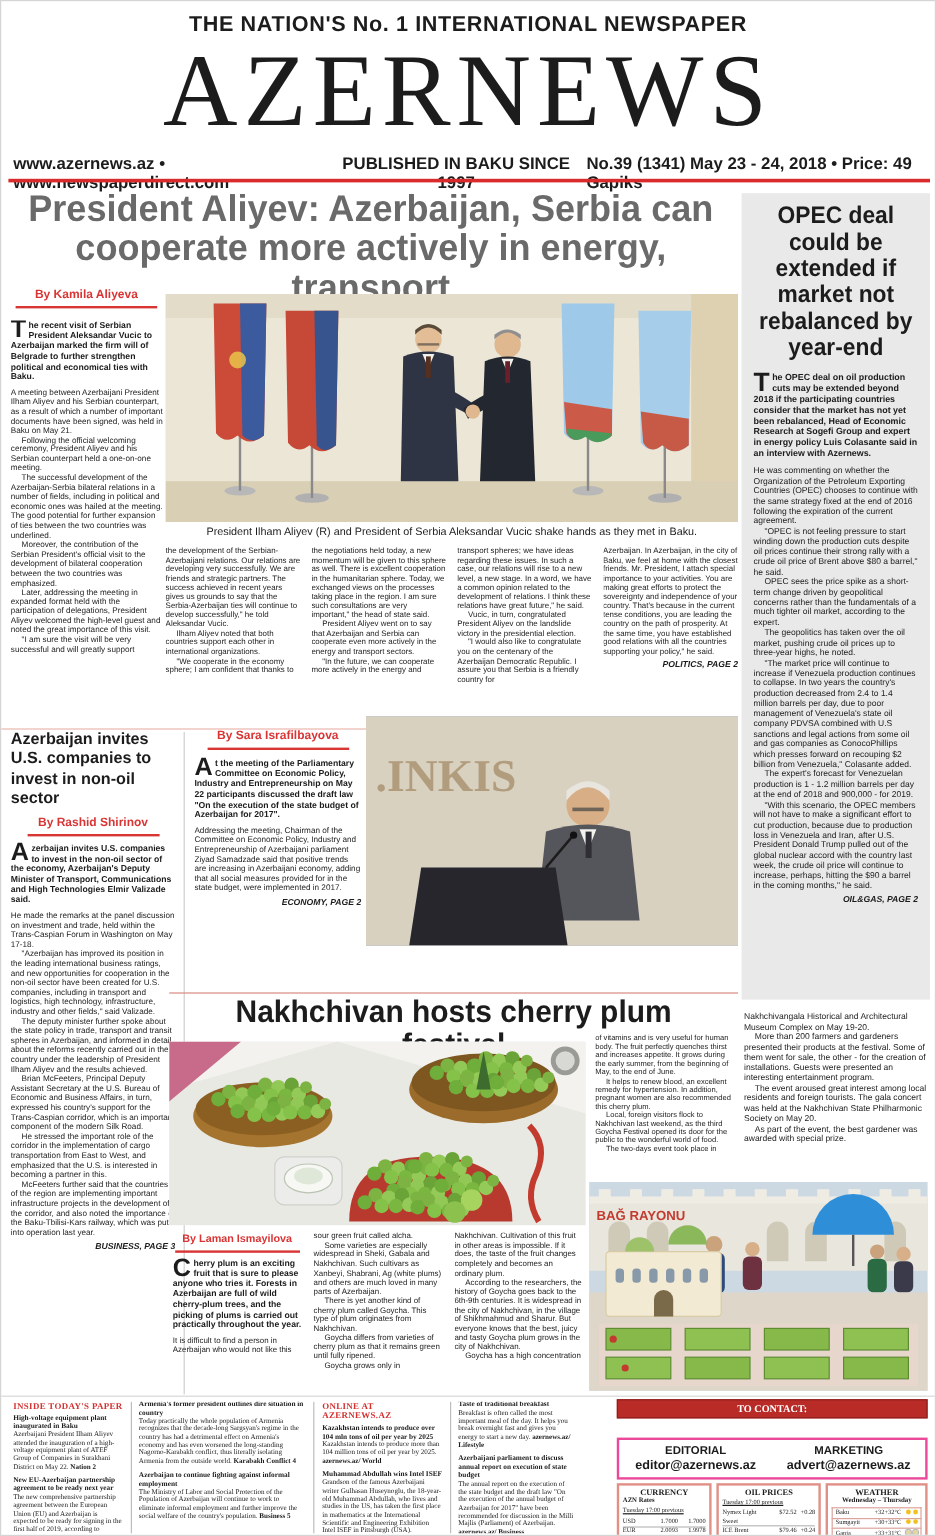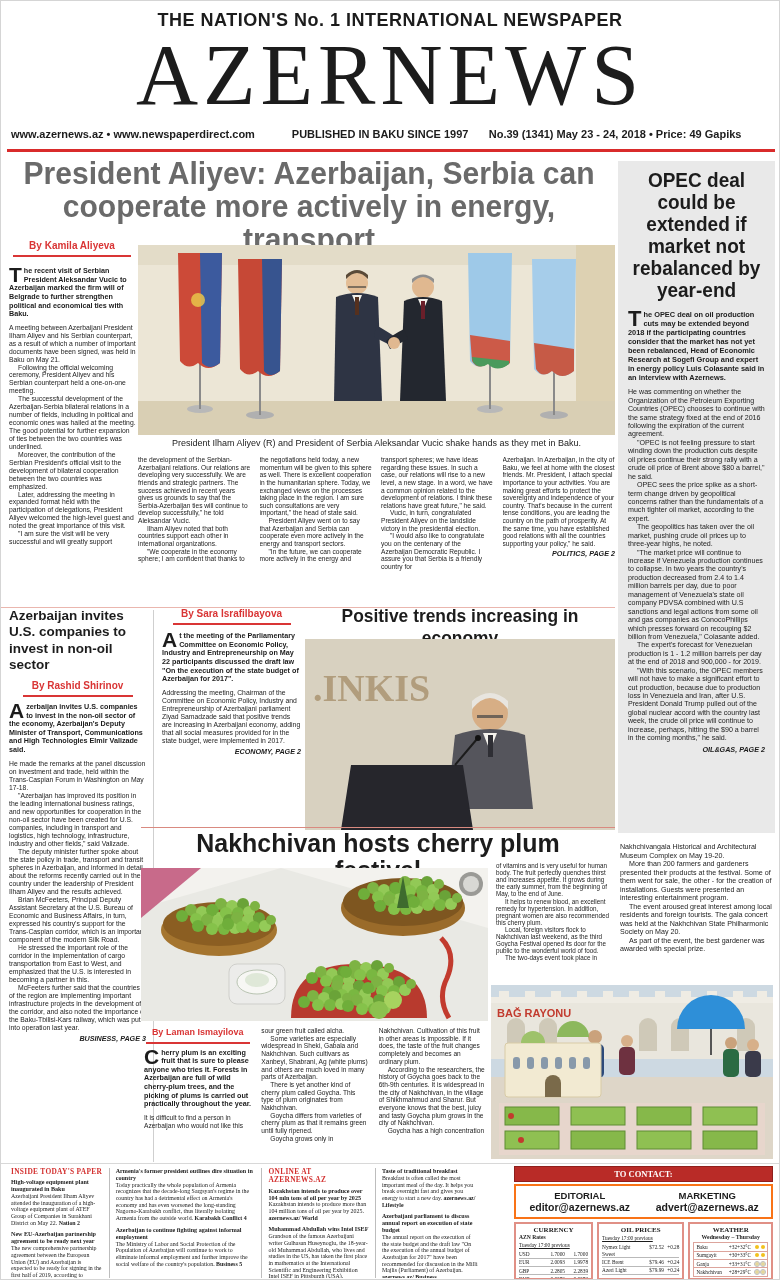--- a/index.html
+++ b/index.html
@@ -5,21 +5,21 @@
   * { margin:0; padding:0; box-sizing:border-box; }
   html,body { background:#fff; }
   .page { position:relative; width:780px; height:1280px; background:#fff; overflow:hidden;
           font-family:"Liberation Sans",sans-serif; color:#1c1c1c; border:1px solid #d5d5d5; }
   .abs { position:absolute; }
 
   
   .tagline { top:9px; left:0; width:100%; text-align:center; font-size:18px; font-weight:bold; letter-spacing:.5px; }
   .masthead { top:32px; left:0; width:100%; text-align:center; font-family:"Liberation Serif",serif;
               font-size:86px; font-weight:normal; letter-spacing:5px; line-height:.98; }
-  .meta-row { top:127px; left:10px; width:760px; display:flex; font-size:11px; font-weight:bold; }
+  .meta-row { top:127px; left:10px; width:760px; display:flex; font-size:14px; font-weight:bold; }
   .meta-row span:nth-child(1){ flex:1.2; text-align:left; }
   .meta-row span:nth-child(2){ flex:1; text-align:center; }
   .meta-row span:nth-child(3){ flex:1.3; text-align:left; }
   .header-rule { top:148px; left:6px; width:768px; height:3px; background:#d92b2b; }
 
   
   .lead-headline { top:157px; left:2px; width:612px; text-align:center; font-size:31px; font-weight:bold;
                    color:#6a6a6a; line-height:1.06; transform:scaleX(.97); transform-origin:center; }
   .byline { color:#d93535; font-weight:bold; font-size:10px; text-align:center;
             border-bottom:2px solid #d93535; padding-bottom:4px; }
@@ -48,21 +48,21 @@
   
   .us-col { top:607px; left:8px; width:137px; height:556px; overflow:hidden; }
   .us-headline { font-size:13.5px; font-weight:bold; line-height:1.22; }
   .us-byline { width:110px; margin:6px auto 6px auto; }
   .col-body { font-size:6.8px; line-height:1.18; }
   .rule-v { top:609px; left:152px; width:1px; height:552px; background:#cfcfcf; }
   .econ-col { top:607px; left:161px; width:139px; height:218px; overflow:hidden; }
   .econ-byline { width:118px; margin:0 auto 7px auto; }
   .econ-headline { top:604px; left:304px; width:310px; text-align:center; font-size:18.5px; font-weight:bold;
                    transform:scaleX(.94); transform-origin:center; }
-  .econ-photo { top:638px; left:304px; width:310px; height:191px; background:#a3a3a3; }
+  .econ-photo { top:596px; left:304px; width:310px; height:191px; background:#a3a3a3; }
 
   
   .cherry-rule { top:826px; left:140px; width:474px; height:1px; background:#d98a80; }
   .cherry-headline { top:829px; left:140px; width:474px; text-align:center; font-size:26px; font-weight:bold;
                      line-height:1.05; transform:scaleX(.96); transform-origin:center; }
   .baskets-photo { top:867px; left:140px; width:347px; height:153px; background:#eef0ea; }
   .cherry-col4 { top:861px; left:495px; width:118px; height:121px; font-size:6.3px; line-height:1.13; overflow:hidden; }
   .cherry-cols { top:1026px; left:143px; width:342px; height:136px; display:flex; gap:10px;
                  font-size:6.6px; line-height:1.17; overflow:hidden; }
   .cherry-cols > div { flex:1; overflow:hidden; }
@@ -78,21 +78,21 @@
   .s-a { flex:1.05; } .s-b { flex:1.6; } .s-c { flex:1.15; } .s-d { flex:1.1; }
   .strip-header { color:#d3302f; font-weight:bold; font-size:7.4px; letter-spacing:.3px; margin-bottom:3px; }
   .s-item { margin-bottom:5px; }
   .s-title { font-weight:bold; font-size:6.1px; }
   .s-ref { font-weight:bold; }
 
   
   .contact { top:1165px; left:489px; width:283px;padding-left:24px; }
   .contact-banner { background:#b92b27; border:1px solid #8e1f1c; color:#fff; text-align:center;
                     font-family:"Liberation Serif",serif; font-weight:bold; font-size:8.5px; padding:2px 0; }
-  .contact-info { border:2px solid #f97316; margin-top:2px; display:flex; padding:4px 0;align-items:center; }
+  .contact-info { border:2px solid #ec4899; margin-top:16px; display:flex; padding:4px 0;align-items:center; }
   .contact-info > div { flex:1; text-align:center; }
   .ci-label { font-weight:bold; font-size:9.5px; }
   .ci-mail { font-weight:bold; font-size:10.5px; }
   .info-boxes { display:flex; gap:4px; margin-top:3px; }
   .ibox { border:2px solid #e09086; padding:2px 3px; height:58px; overflow:hidden;
           font-family:"Liberation Serif",serif; font-size:5.3px; line-height:1.2; }
   .ibox-currency { flex:1; } .ibox-oil { flex:1.12; } .ibox-weather { flex:1.08; }
   .ibox-title { text-align:center; font-weight:bold; font-size:7px; }
   .ibox-sub { font-weight:bold; font-size:5.6px; }
   .ibox-time { text-decoration:underline; margin:1px 0 2px 0; }

